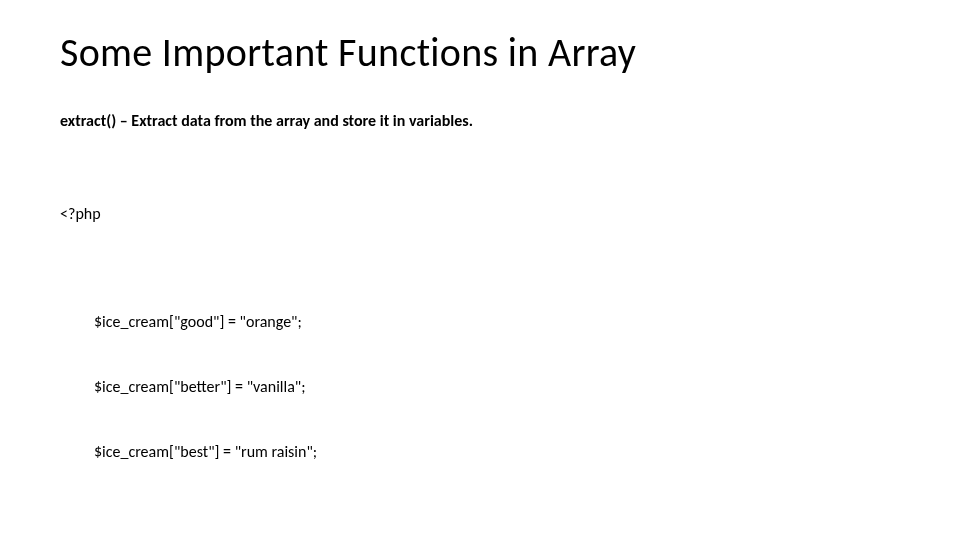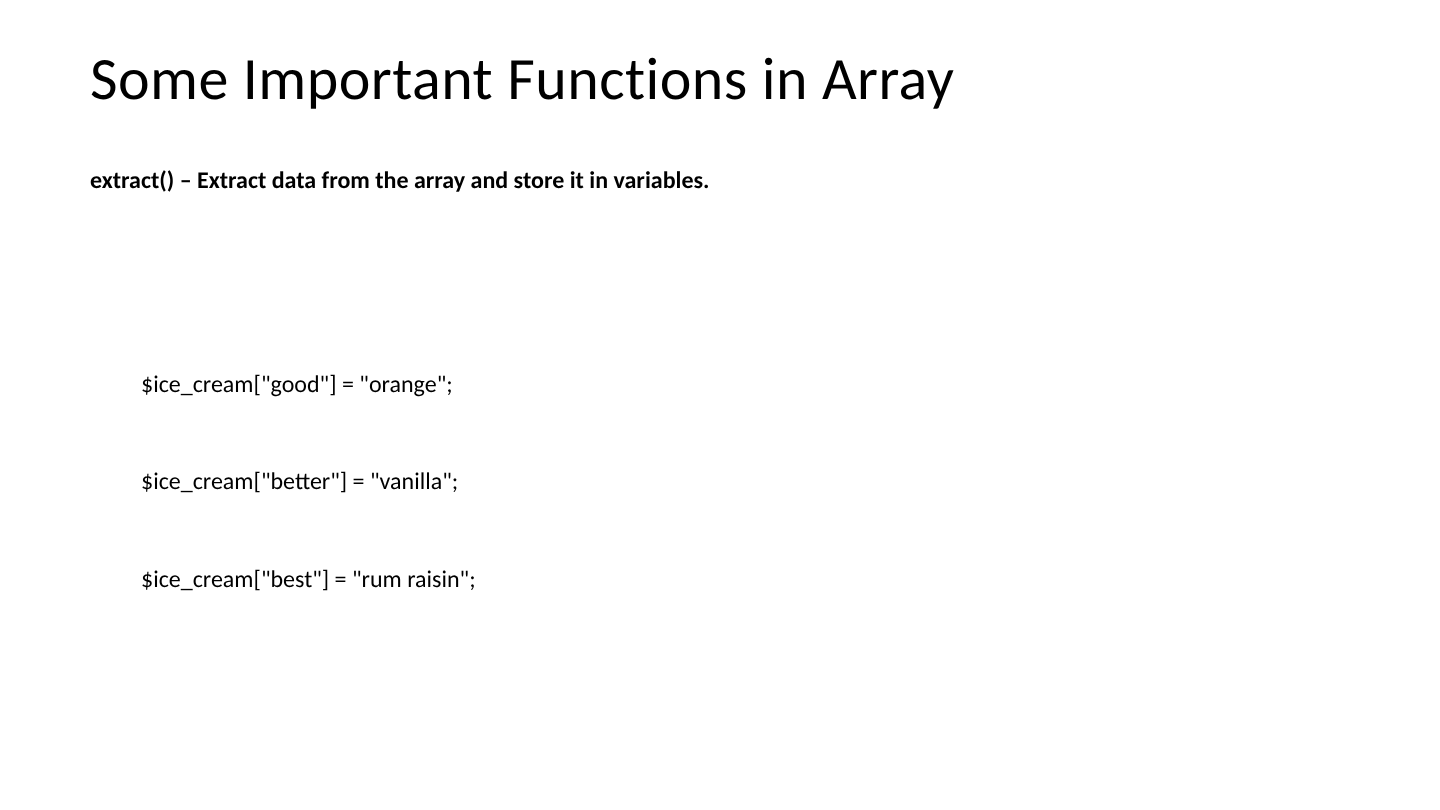--- a/index.html
+++ b/index.html
@@ -42,20 +42,21 @@
   }
 </style>
 </head>
 <body>
 
 <div class="slide">
   <h1 class="title">Some Important Functions in Array</h1>
   <p class="subtitle">extract() – Extract data from the array and store it in variables.</p>
 
   <div class="code">
+    <div>&lt;?php</div>
     <div class="indent block">
       <div>$ice_cream["good"] = "orange";</div>
       <div>$ice_cream["better"] = "vanilla";</div>
       <div>$ice_cream["best"] = "rum raisin";</div>
     </div>
     
     
     
   </div>
 </div>

